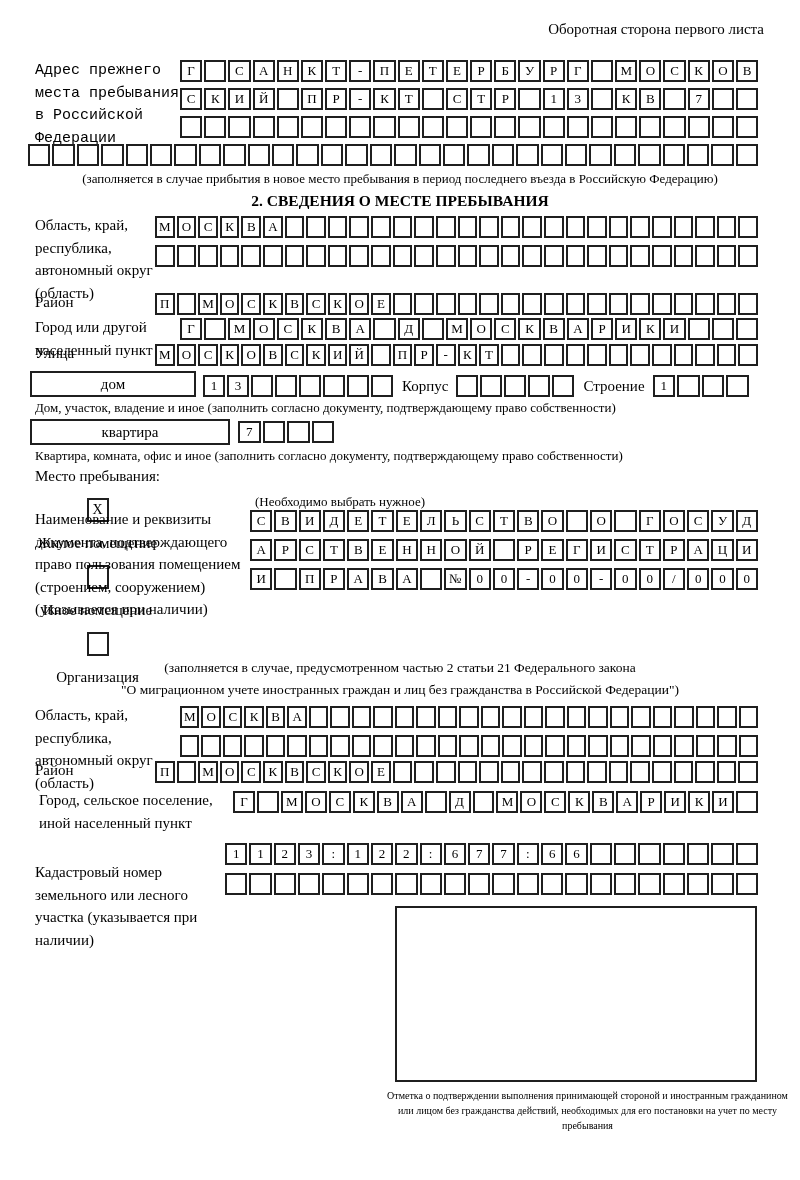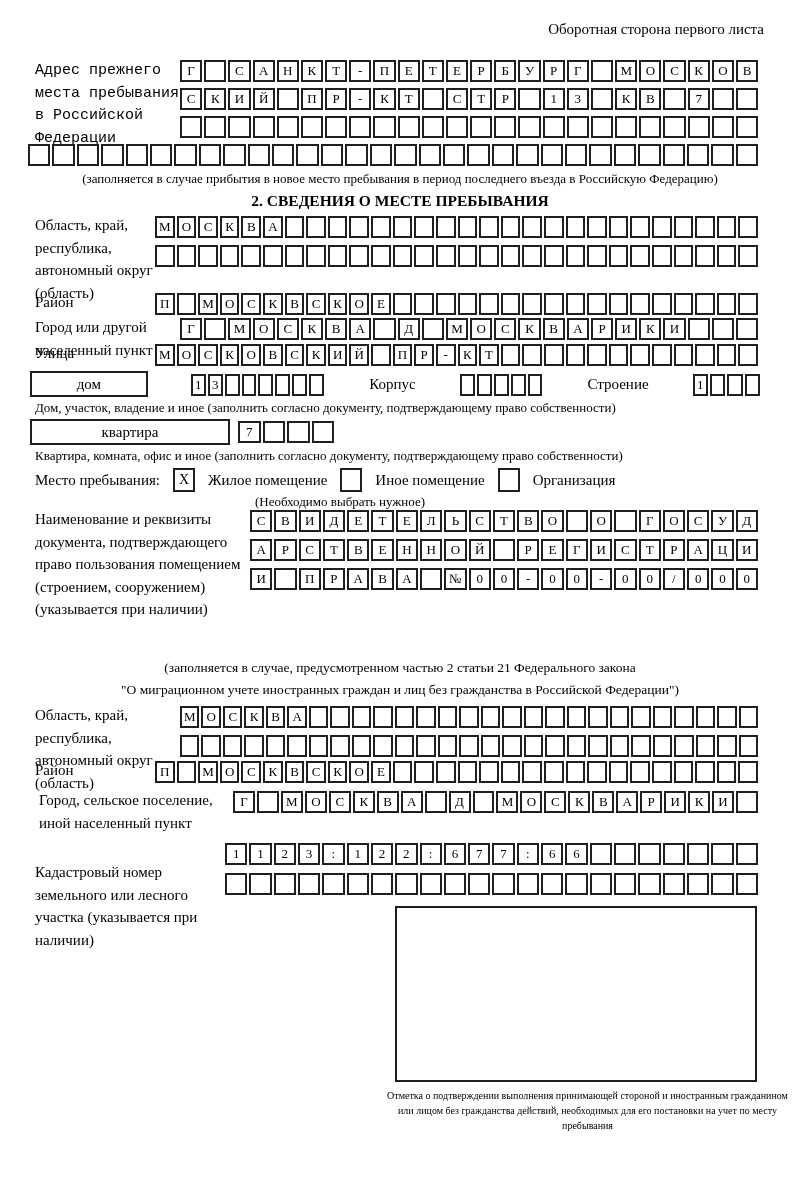--- a/index.html
+++ b/index.html
@@ -289,21 +289,21 @@
       <span class="cell"></span>
       <span class="cell"></span>
       <span class="cell"></span>
       <span class="cell"></span>
       <span class="cell"></span>
       <span class="cell"></span>
       <span class="cell"></span>
       <span class="cell"></span>
     </div>
 
-  <div class="abs" style="left:30px;top:371px;width:730px;display:flex;align-items:center;gap:36px;">
+  <div class="abs" style="left:30px;top:371px;width:730px;display:flex;align-items:flex-end;">
     <div class="fieldbox" style="width:166px;">дом</div>
     <div class="cells" style="width:190px;margin-left:7px;margin-top:2px;">
         <span class="cell">1</span>
         <span class="cell">3</span>
         <span class="cell"></span>
         <span class="cell"></span>
         <span class="cell"></span>
         <span class="cell"></span>
         <span class="cell"></span>
         <span class="cell"></span>
@@ -330,21 +330,21 @@
     <div class="fieldbox" style="width:200px;">квартира</div>
     <div class="cells" style="width:96px;margin-left:8px;margin-top:2px;">
         <span class="cell">7</span>
         <span class="cell"></span>
         <span class="cell"></span>
         <span class="cell"></span>
       </div>
   </div>
   <div class="abs note" style="left:35px;top:447px;">Квартира, комната, офис и иное (заполнить согласно документу, подтверждающему право собственности)</div>
 
-  <div class="abs stay" style="left:35px;top:468px;">
+  <div class="abs stay" style="left:35px;top:468px;flex-direction:column;">
     <span>Место пребывания:</span>
     <span class="cb">X</span>
     <span>Жилое помещение</span>
     <span class="cb"></span>
     <span>Иное помещение</span>
     <span class="cb"></span>
     <span>Организация</span>
   </div>
   <div class="abs note" style="left:170px;top:493px;width:340px;text-align:center;">(Необходимо выбрать нужное)</div>
 

